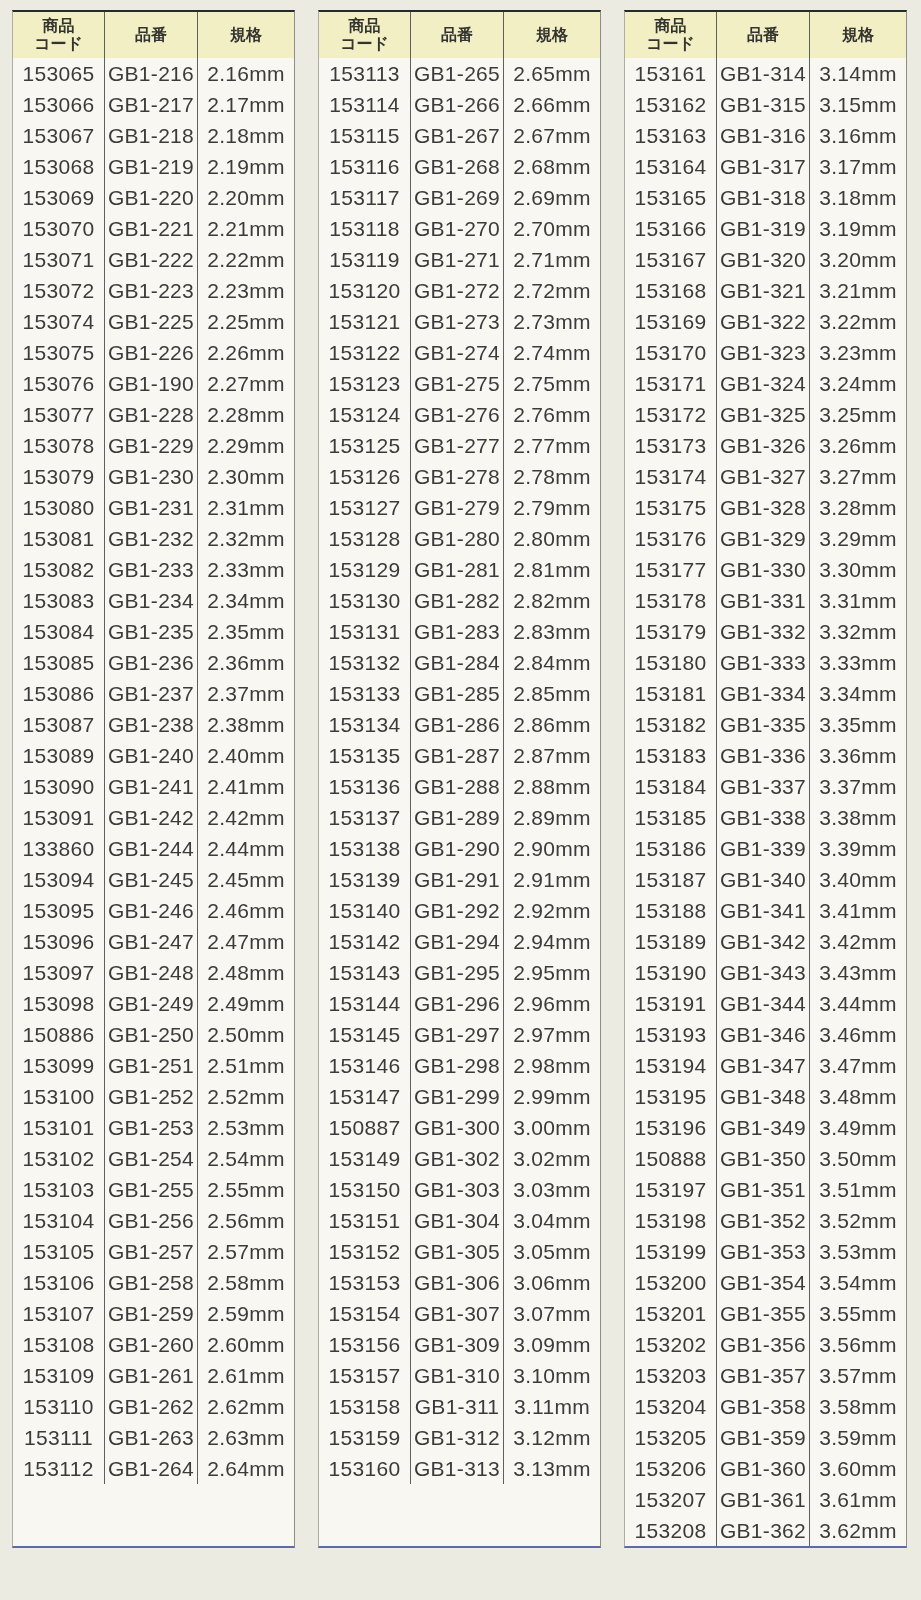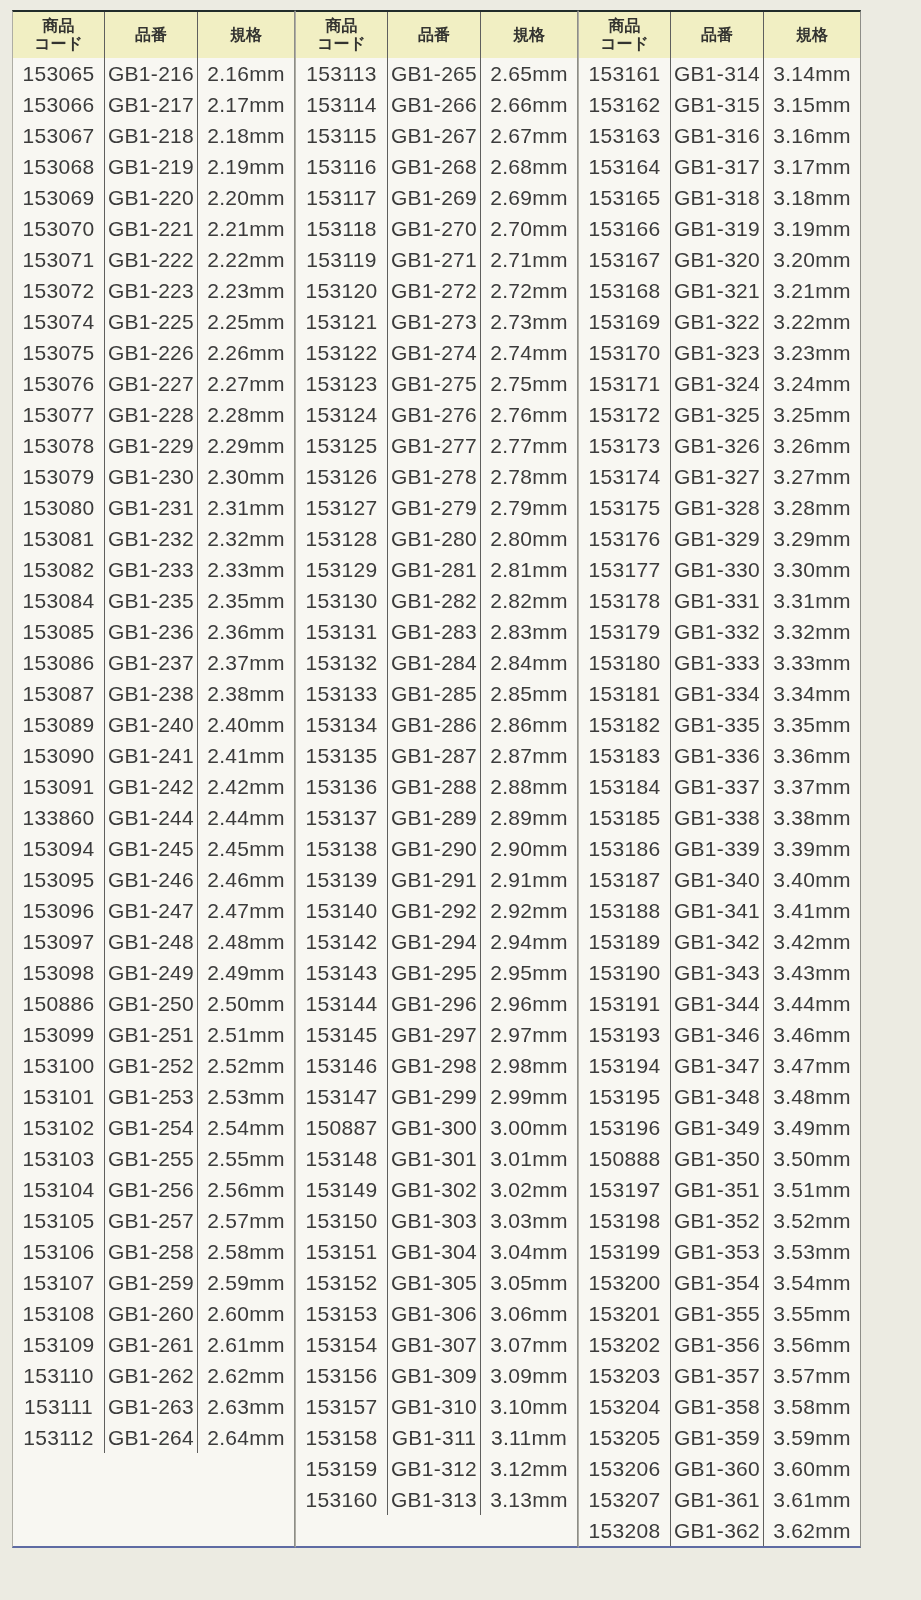--- a/index.html
+++ b/index.html
@@ -6,20 +6,21 @@
   html, body { margin: 0; padding: 0; }
   body {
     width: 921px;
     height: 1600px;
     background: #ecebe2;
     font-family: "Liberation Sans", sans-serif;
     overflow: hidden;
   }
   .page {
     display: flex;
+    gap: 23px;
     padding: 10px 14px 0 12px;
     border-radius: 11px;
   }
   .catalog-table {
     flex: 0 0 283px;
     background: #f8f7f2;
     border-top: 2px solid #222c2a;
     border-bottom: 2px solid #5e6ba3;
     border-left: 1px solid #aeada4;
     border-right: 1px solid #8d8d87;
@@ -113,21 +114,21 @@
           <div class="cell c-part">GB1-225</div>
           <div class="cell c-spec">2.25mm</div>
         </div>
         <div class="row">
           <div class="cell c-code">153075</div>
           <div class="cell c-part">GB1-226</div>
           <div class="cell c-spec">2.26mm</div>
         </div>
         <div class="row">
           <div class="cell c-code">153076</div>
-          <div class="cell c-part">GB1-227</div>
+          <div class="cell c-part">GB1-190</div>
           <div class="cell c-spec">2.27mm</div>
         </div>
         <div class="row">
           <div class="cell c-code">153077</div>
           <div class="cell c-part">GB1-228</div>
           <div class="cell c-spec">2.28mm</div>
         </div>
         <div class="row">
           <div class="cell c-code">153078</div>
           <div class="cell c-part">GB1-229</div>
@@ -145,20 +146,25 @@
         </div>
         <div class="row">
           <div class="cell c-code">153081</div>
           <div class="cell c-part">GB1-232</div>
           <div class="cell c-spec">2.32mm</div>
         </div>
         <div class="row">
           <div class="cell c-code">153082</div>
           <div class="cell c-part">GB1-233</div>
           <div class="cell c-spec">2.33mm</div>
+        </div>
+        <div class="row">
+          <div class="cell c-code">153083</div>
+          <div class="cell c-part">GB1-234</div>
+          <div class="cell c-spec">2.34mm</div>
         </div>
         <div class="row">
           <div class="cell c-code">153084</div>
           <div class="cell c-part">GB1-235</div>
           <div class="cell c-spec">2.35mm</div>
         </div>
         <div class="row">
           <div class="cell c-code">153085</div>
           <div class="cell c-part">GB1-236</div>
           <div class="cell c-spec">2.36mm</div>
@@ -473,25 +479,20 @@
           <div class="cell c-code">153147</div>
           <div class="cell c-part">GB1-299</div>
           <div class="cell c-spec">2.99mm</div>
         </div>
         <div class="row">
           <div class="cell c-code">150887</div>
           <div class="cell c-part">GB1-300</div>
           <div class="cell c-spec">3.00mm</div>
         </div>
         <div class="row">
-          <div class="cell c-code">153148</div>
-          <div class="cell c-part">GB1-301</div>
-          <div class="cell c-spec">3.01mm</div>
-        </div>
-        <div class="row">
           <div class="cell c-code">153149</div>
           <div class="cell c-part">GB1-302</div>
           <div class="cell c-spec">3.02mm</div>
         </div>
         <div class="row">
           <div class="cell c-code">153150</div>
           <div class="cell c-part">GB1-303</div>
           <div class="cell c-spec">3.03mm</div>
         </div>
         <div class="row">

